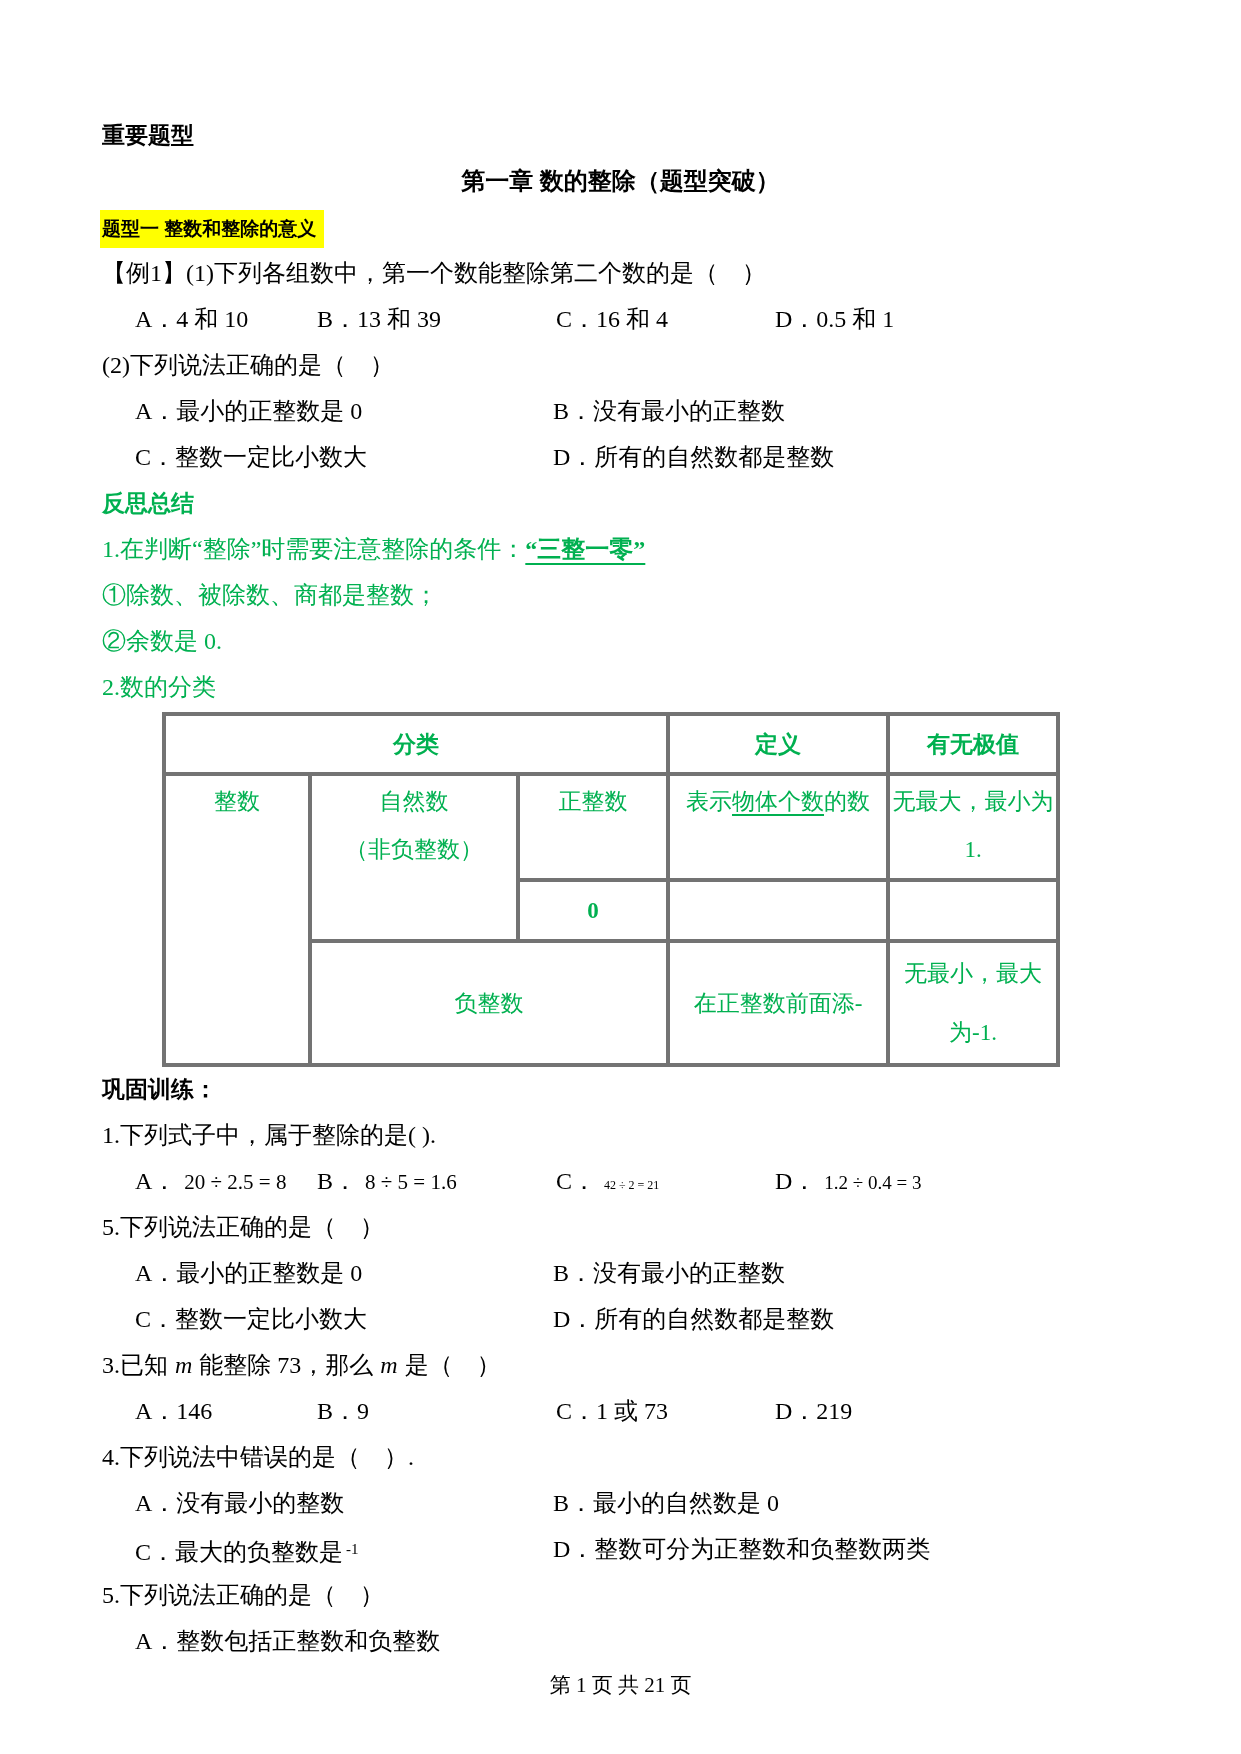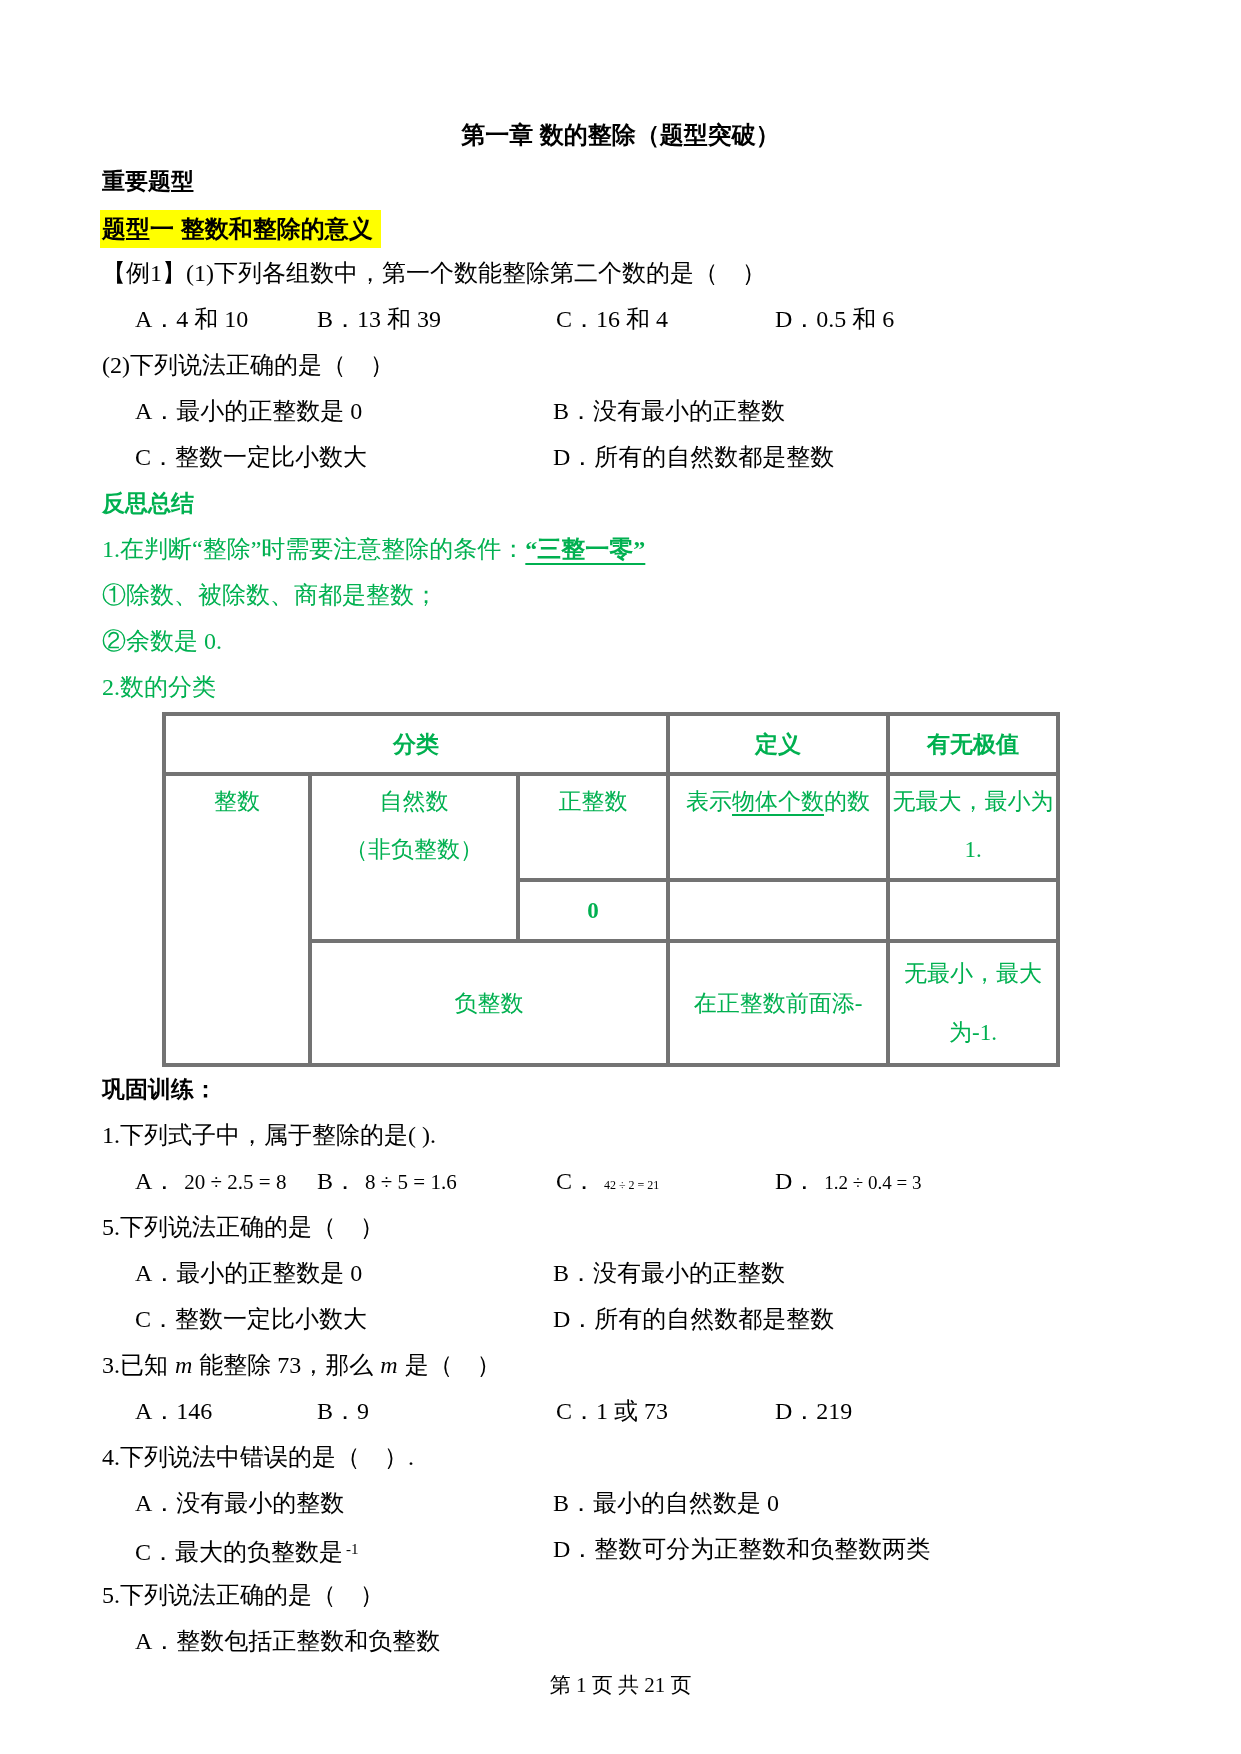--- a/index.html
+++ b/index.html
@@ -17,21 +17,21 @@
   }
   .h-black{
     font-family:"Liberation Sans", sans-serif; font-weight:bold; font-size:23px;
   }
   .h-green{
     font-family:"Liberation Sans", sans-serif; font-weight:bold; font-size:23px;
     color:#00B050;
   }
   .hl{
     display:inline-block; background:#FFFF00; font-family:"Liberation Sans", sans-serif;
-    font-weight:bold; font-size:24px; line-height:38px; padding:0 8px 0 2px;
+    font-weight:bold; font-size:19px; line-height:38px; padding:0 8px 0 2px;
     vertical-align:middle;
   }
   .green{color:#00B050;}
   .term{
     font-weight:bold; text-decoration:underline; text-underline-offset:6px;
   }
   .row{position:relative; height:46px; line-height:46px; font-size:24px;}
   .row .o1{position:absolute; left:135px;text-align:center;}
   .row .o2{position:absolute; left:317px;}
   .row .o3{position:absolute; left:556px;}
@@ -60,35 +60,35 @@
     position:absolute; top:1662px; left:0; width:100%; height:46px; line-height:46px;
     text-align:center; font-size:21px;
   }
 </style>
 </head>
 <body>
 
 <div class="page">
   <div class="content">
 
+    <div class="line q h-black">重要题型</div>
+
     <div class="line title">第一章 数的整除（题型突破）</div>
-
-    <div class="line q h-black">重要题型</div>
 
     <div class="line" style="padding-left:100px;">
       <span class="hl">题型一 整数和整除的意义</span>
     </div>
 
     <div class="line q">【例1】(1)下列各组数中，第一个数能整除第二个数的是（　）</div>
 
     <div class="row">
       <span class="o1">A．4 和 10</span>
       <span class="o2">B．13 和 39</span>
       <span class="o3">C．16 和 4</span>
-      <span class="o4">D．0.5 和 6</span>
+      <span class="o4">D．0.5 和 1</span>
     </div>
 
     <div class="line q">(2)下列说法正确的是（　）</div>
 
     <div class="row">
       <span class="o1">A．最小的正整数是 0</span>
       <span class="c2">B．没有最小的正整数</span>
     </div>
     <div class="row">
       <span class="o1">C．整数一定比小数大</span>

